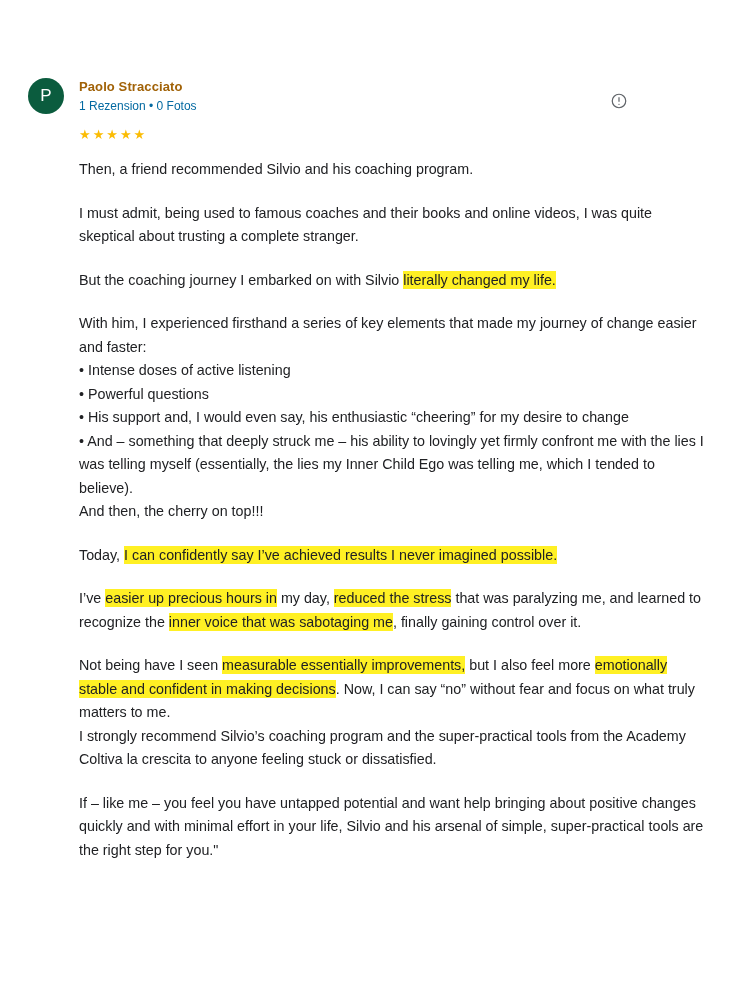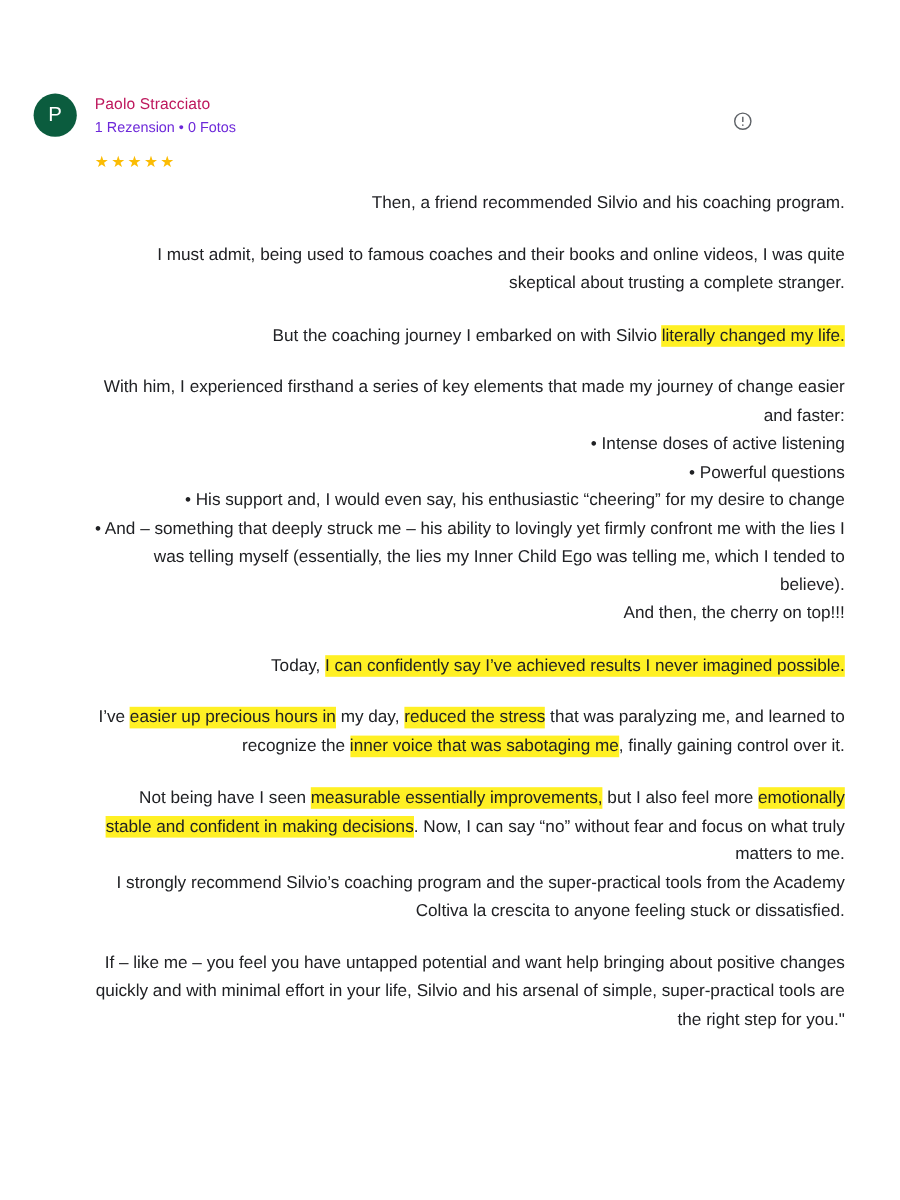--- a/index.html
+++ b/index.html
@@ -36,28 +36,28 @@
     text-align: center;
     flex: 0 0 36px;
     font-family: "Liberation Sans", sans-serif;
     letter-spacing: 0.2px;
   }
   .header-text {
     margin-left: 15px;
     padding-top: 1px;
   }
   .reviewer-name {
-    color: #be185d;
+    color: #a16207;
     font-size: 13px;
-    font-weight: normal;
+    font-weight: bold;
     line-height: 16px;
     letter-spacing: 0.1px;
   }
   .reviewer-meta {
-    color: #6d28d9;
+    color: #0369a1;
     font-size: 12px;
     line-height: 16px;
     margin-top: 3px;
   }
   .report-icon {
     position: absolute;
     right: 76px;
     top: 14px;
     width: 18px;
     height: 18px;
@@ -74,21 +74,20 @@
   .review-body {
     margin: 16px 0 0 51px;
     font-size: 14.3px;
     line-height: 23.5px;
     color: #202124;
     max-width: 625px;
   }
   .para {
     margin: 0 0 20px 0;
     white-space: pre-line;
-    text-align: right;
   }
   .para.tight {
     margin-bottom: 0;
   }
   .hl {
     background: #fdec3d;
     background: #fff024;
     padding: 1px 0;
     box-decoration-break: clone;
     -webkit-box-decoration-break: clone;

